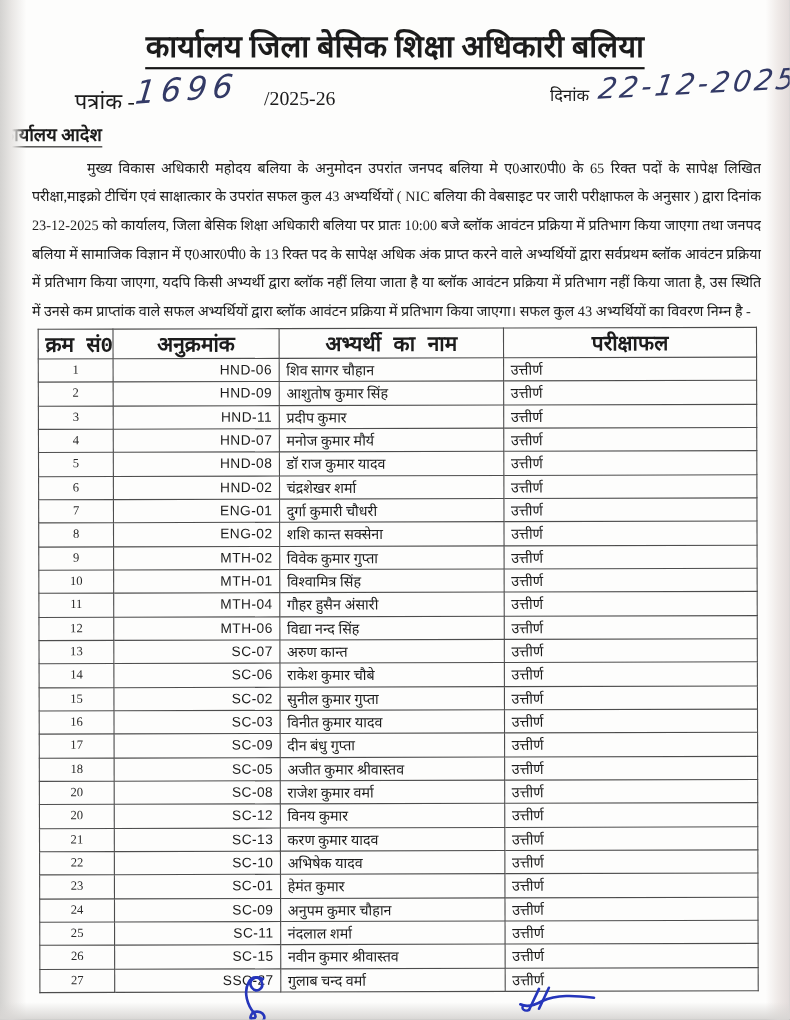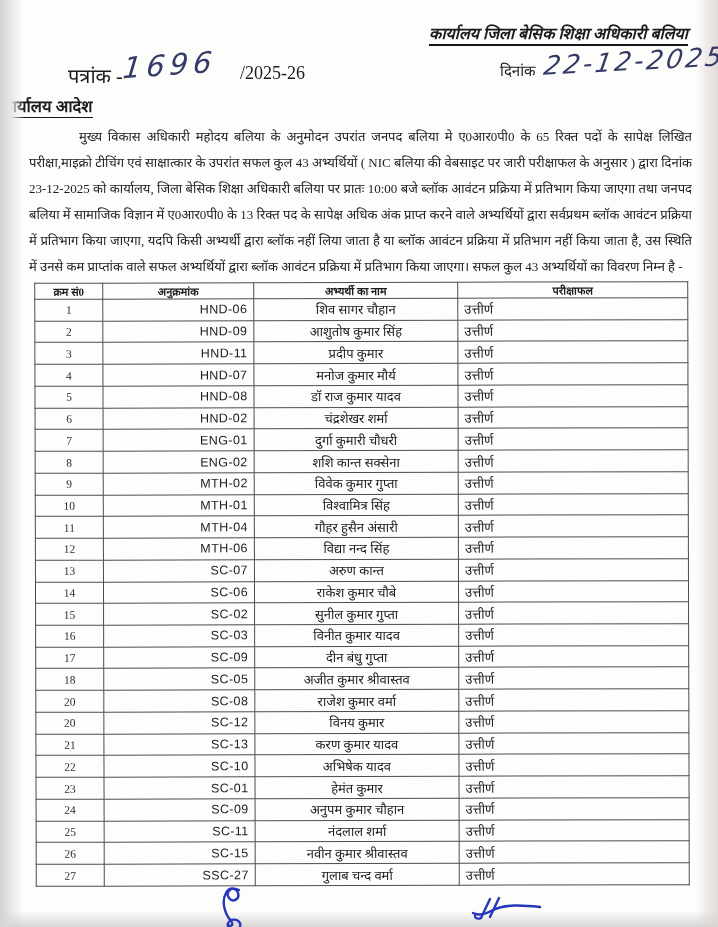--- a/index.html
+++ b/index.html
@@ -15,22 +15,22 @@
   
   .edge-left{position:absolute;left:0;top:0;width:24px;height:100%;
     background:linear-gradient(90deg,#d3d2d0 0%,#e9e7e5 45%,rgba(253,253,252,0) 100%);}
   .edge-right{position:absolute;right:0;top:0;width:22px;height:100%;
     background:linear-gradient(270deg,#e2dbda 0%,#efeae8 50%,rgba(253,253,252,0) 100%);}
   .edge-bottom{position:absolute;left:0;bottom:0;width:100%;height:16px;
     background:linear-gradient(0deg,#d8d6d4 0%,rgba(253,253,252,0) 100%);}
 
   .title{
     margin:22px 30px 0;
-    text-align:right;
-    font-size:16px;font-weight:bold;font-style:italic;
+    text-align:center;
+    font-size:28px;font-weight:bold;
   }
   .title span{border-bottom:2px solid #161616;padding-bottom:2px;}
 
   .letter-row{position:relative;height:44px;margin:6px 28px 0;}
   .letter-label{position:absolute;left:40px;top:12px;font-size:20px;}
   .letter-number{
     position:absolute;left:95px;top:-2px;
     font-family:"DejaVu Sans", sans-serif;
     font-style:italic;font-size:29px;letter-spacing:5px;
     transform:rotate(-4deg) skewX(-10deg);
@@ -58,24 +58,24 @@
     margin:3px 0 0 35px;
     width:653px;height:604px;
     border-collapse:collapse;table-layout:fixed;
     transform:rotate(-0.15deg);
     font-size:12.5px;
   }
   table.results th,table.results td{
     border:1px solid #4d4d4d;
     padding:0 6px;overflow:hidden;white-space:nowrap;
   }
-  table.results th{font-size:11px;font-weight:bold;text-align:center;}
+  table.results th{font-size:19px;font-weight:bold;text-align:center;font-family:Liberation Mono, monospace;}
   td.c-serial{text-align:center;font-family:"Liberation Serif",serif;font-size:11.5px;color:#2a2a2a;}
   td.c-roll{text-align:right;font-family:Liberation Sans, sans-serif;font-size:12.5px;letter-spacing:.4px;}
-  td.c-name{text-align:center;font-size:13px;margin-top:28px;}
+  td.c-name{text-align:left;font-size:13px;margin-top:28px;}
   td.c-result{text-align:left;font-size:13px;}
   col.w-serial{width:68px;}col.w-roll{width:151px;}col.w-name{width:204px;}col.w-result{width:230px;}
 
   .sig{position:absolute;}
   .sig-left{left:205px;bottom:0;height:42px;width:70px;}
   .sig-right{left:468px;bottom:6px;height:26px;width:80px;}
   .sig svg{display:block;width:100%;height:100%;}
 </style>
 </head>
 <body>

